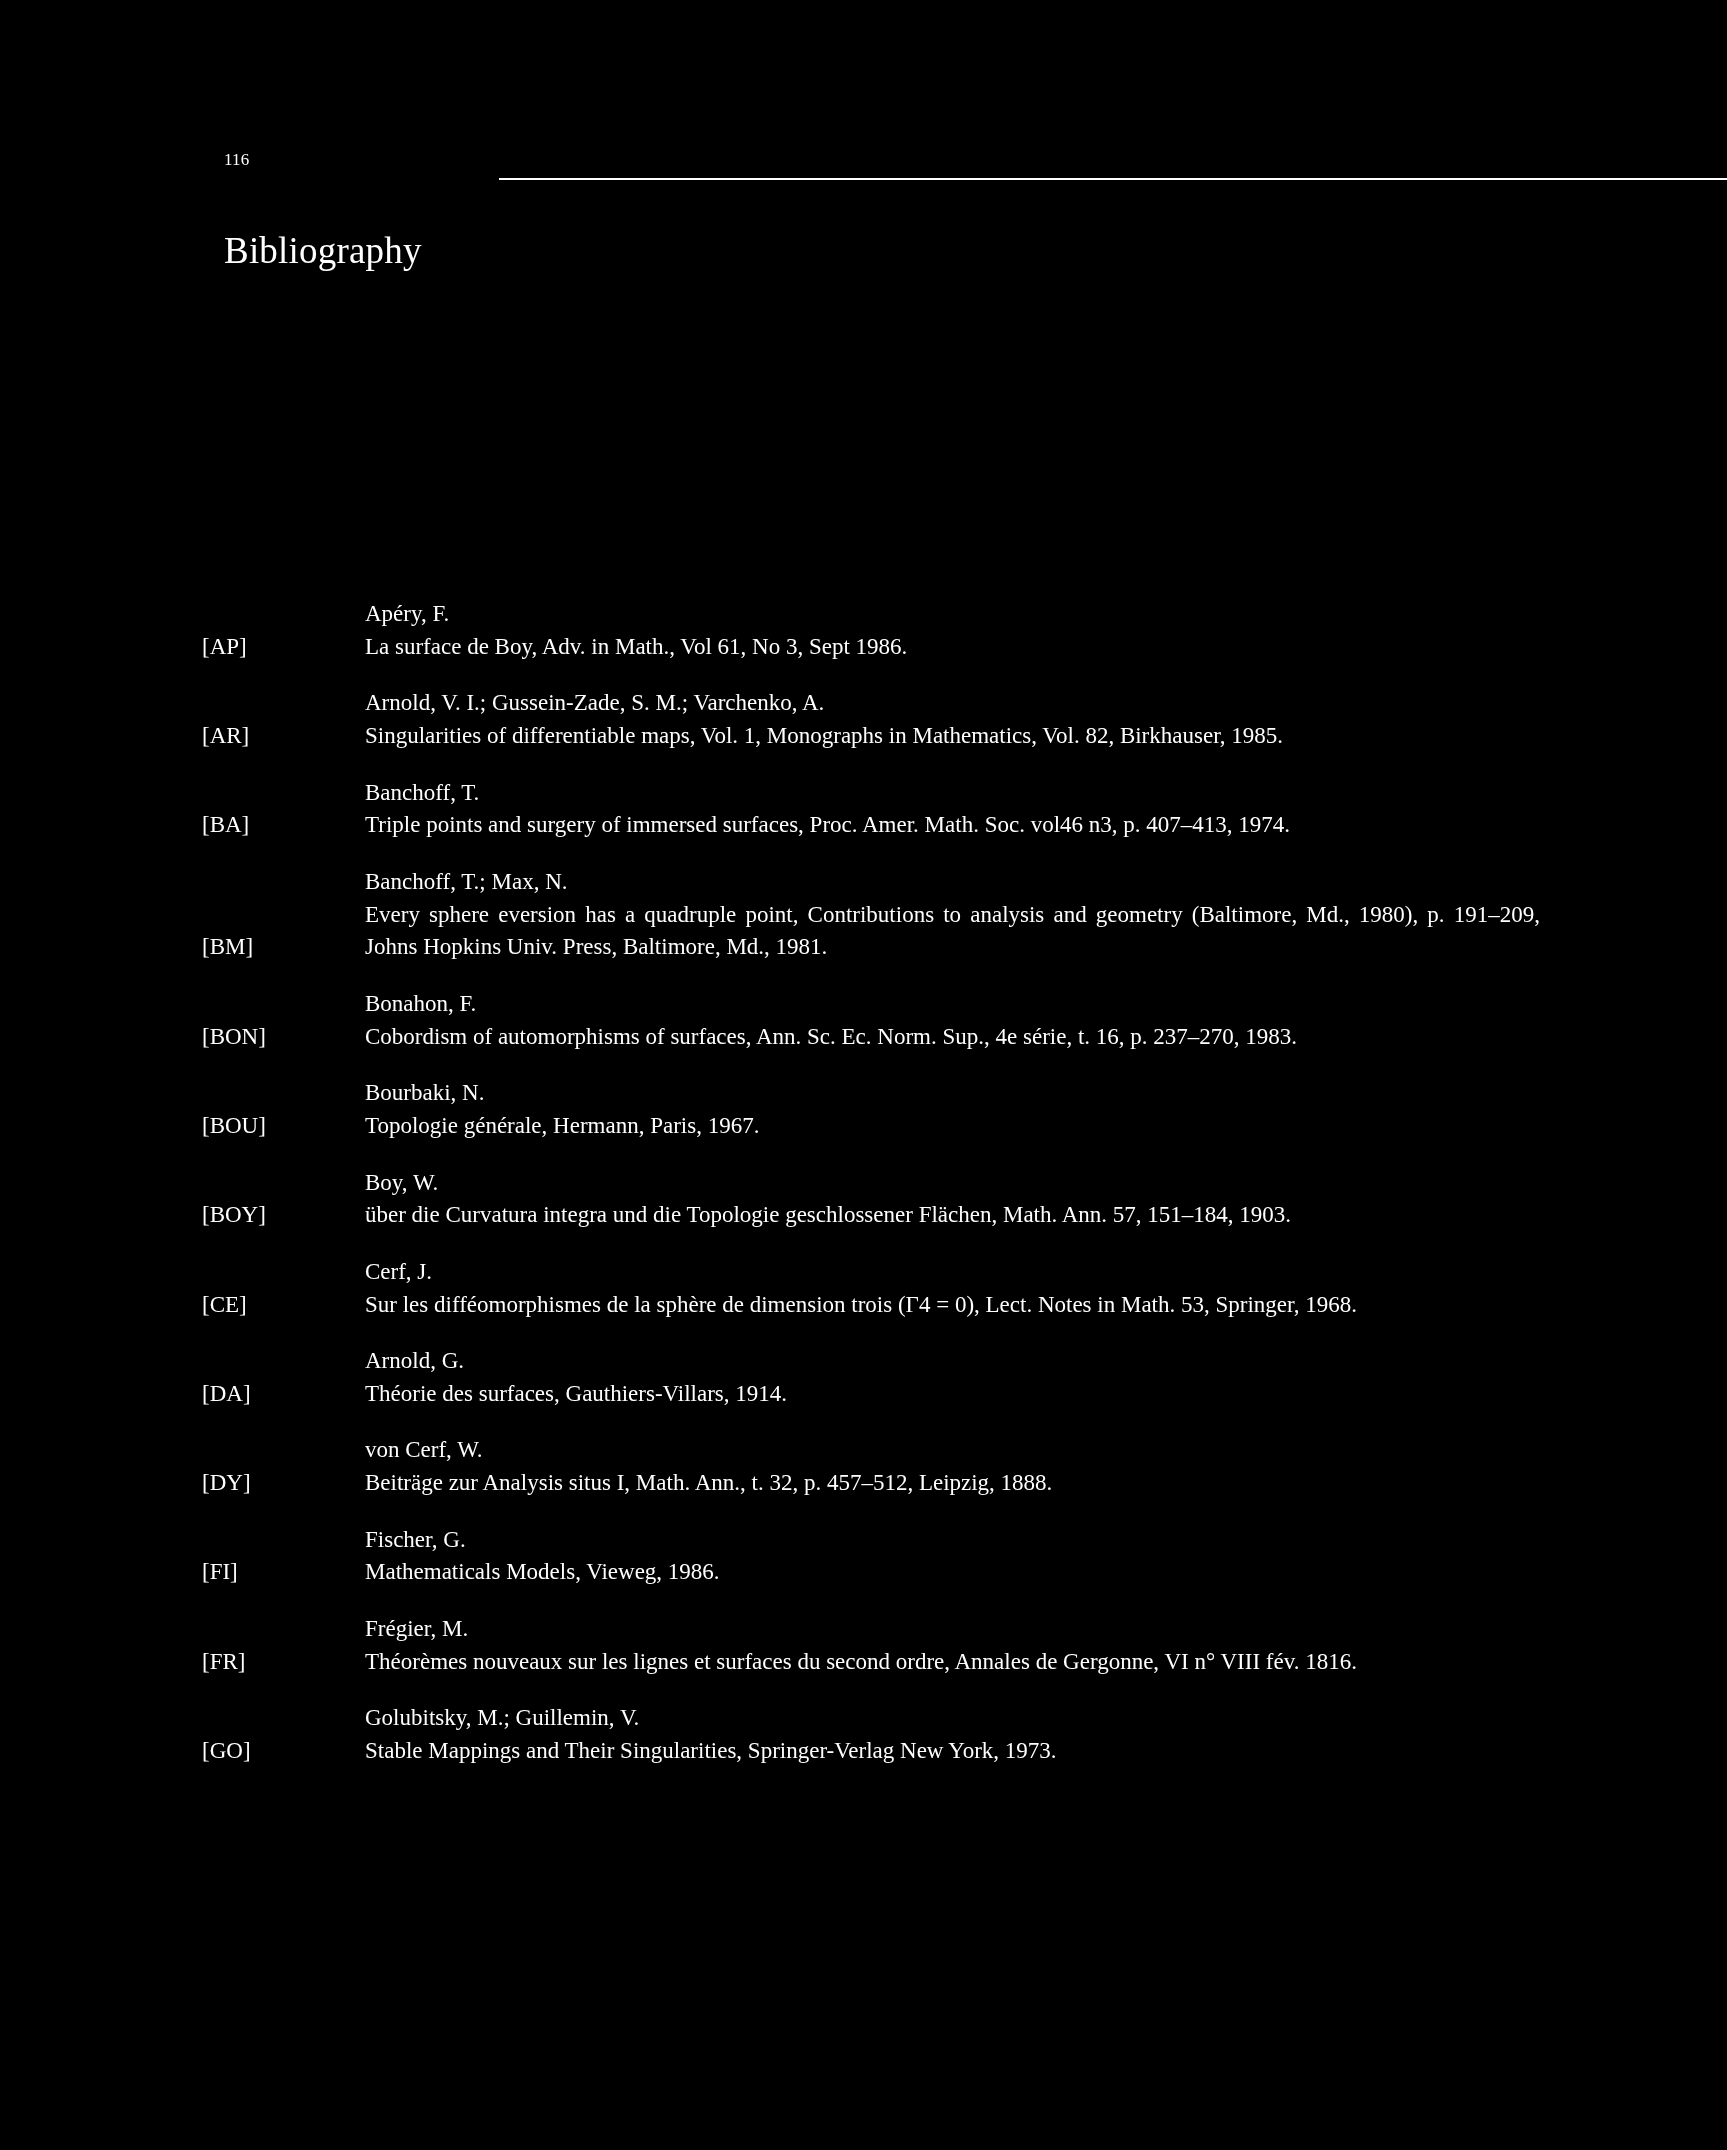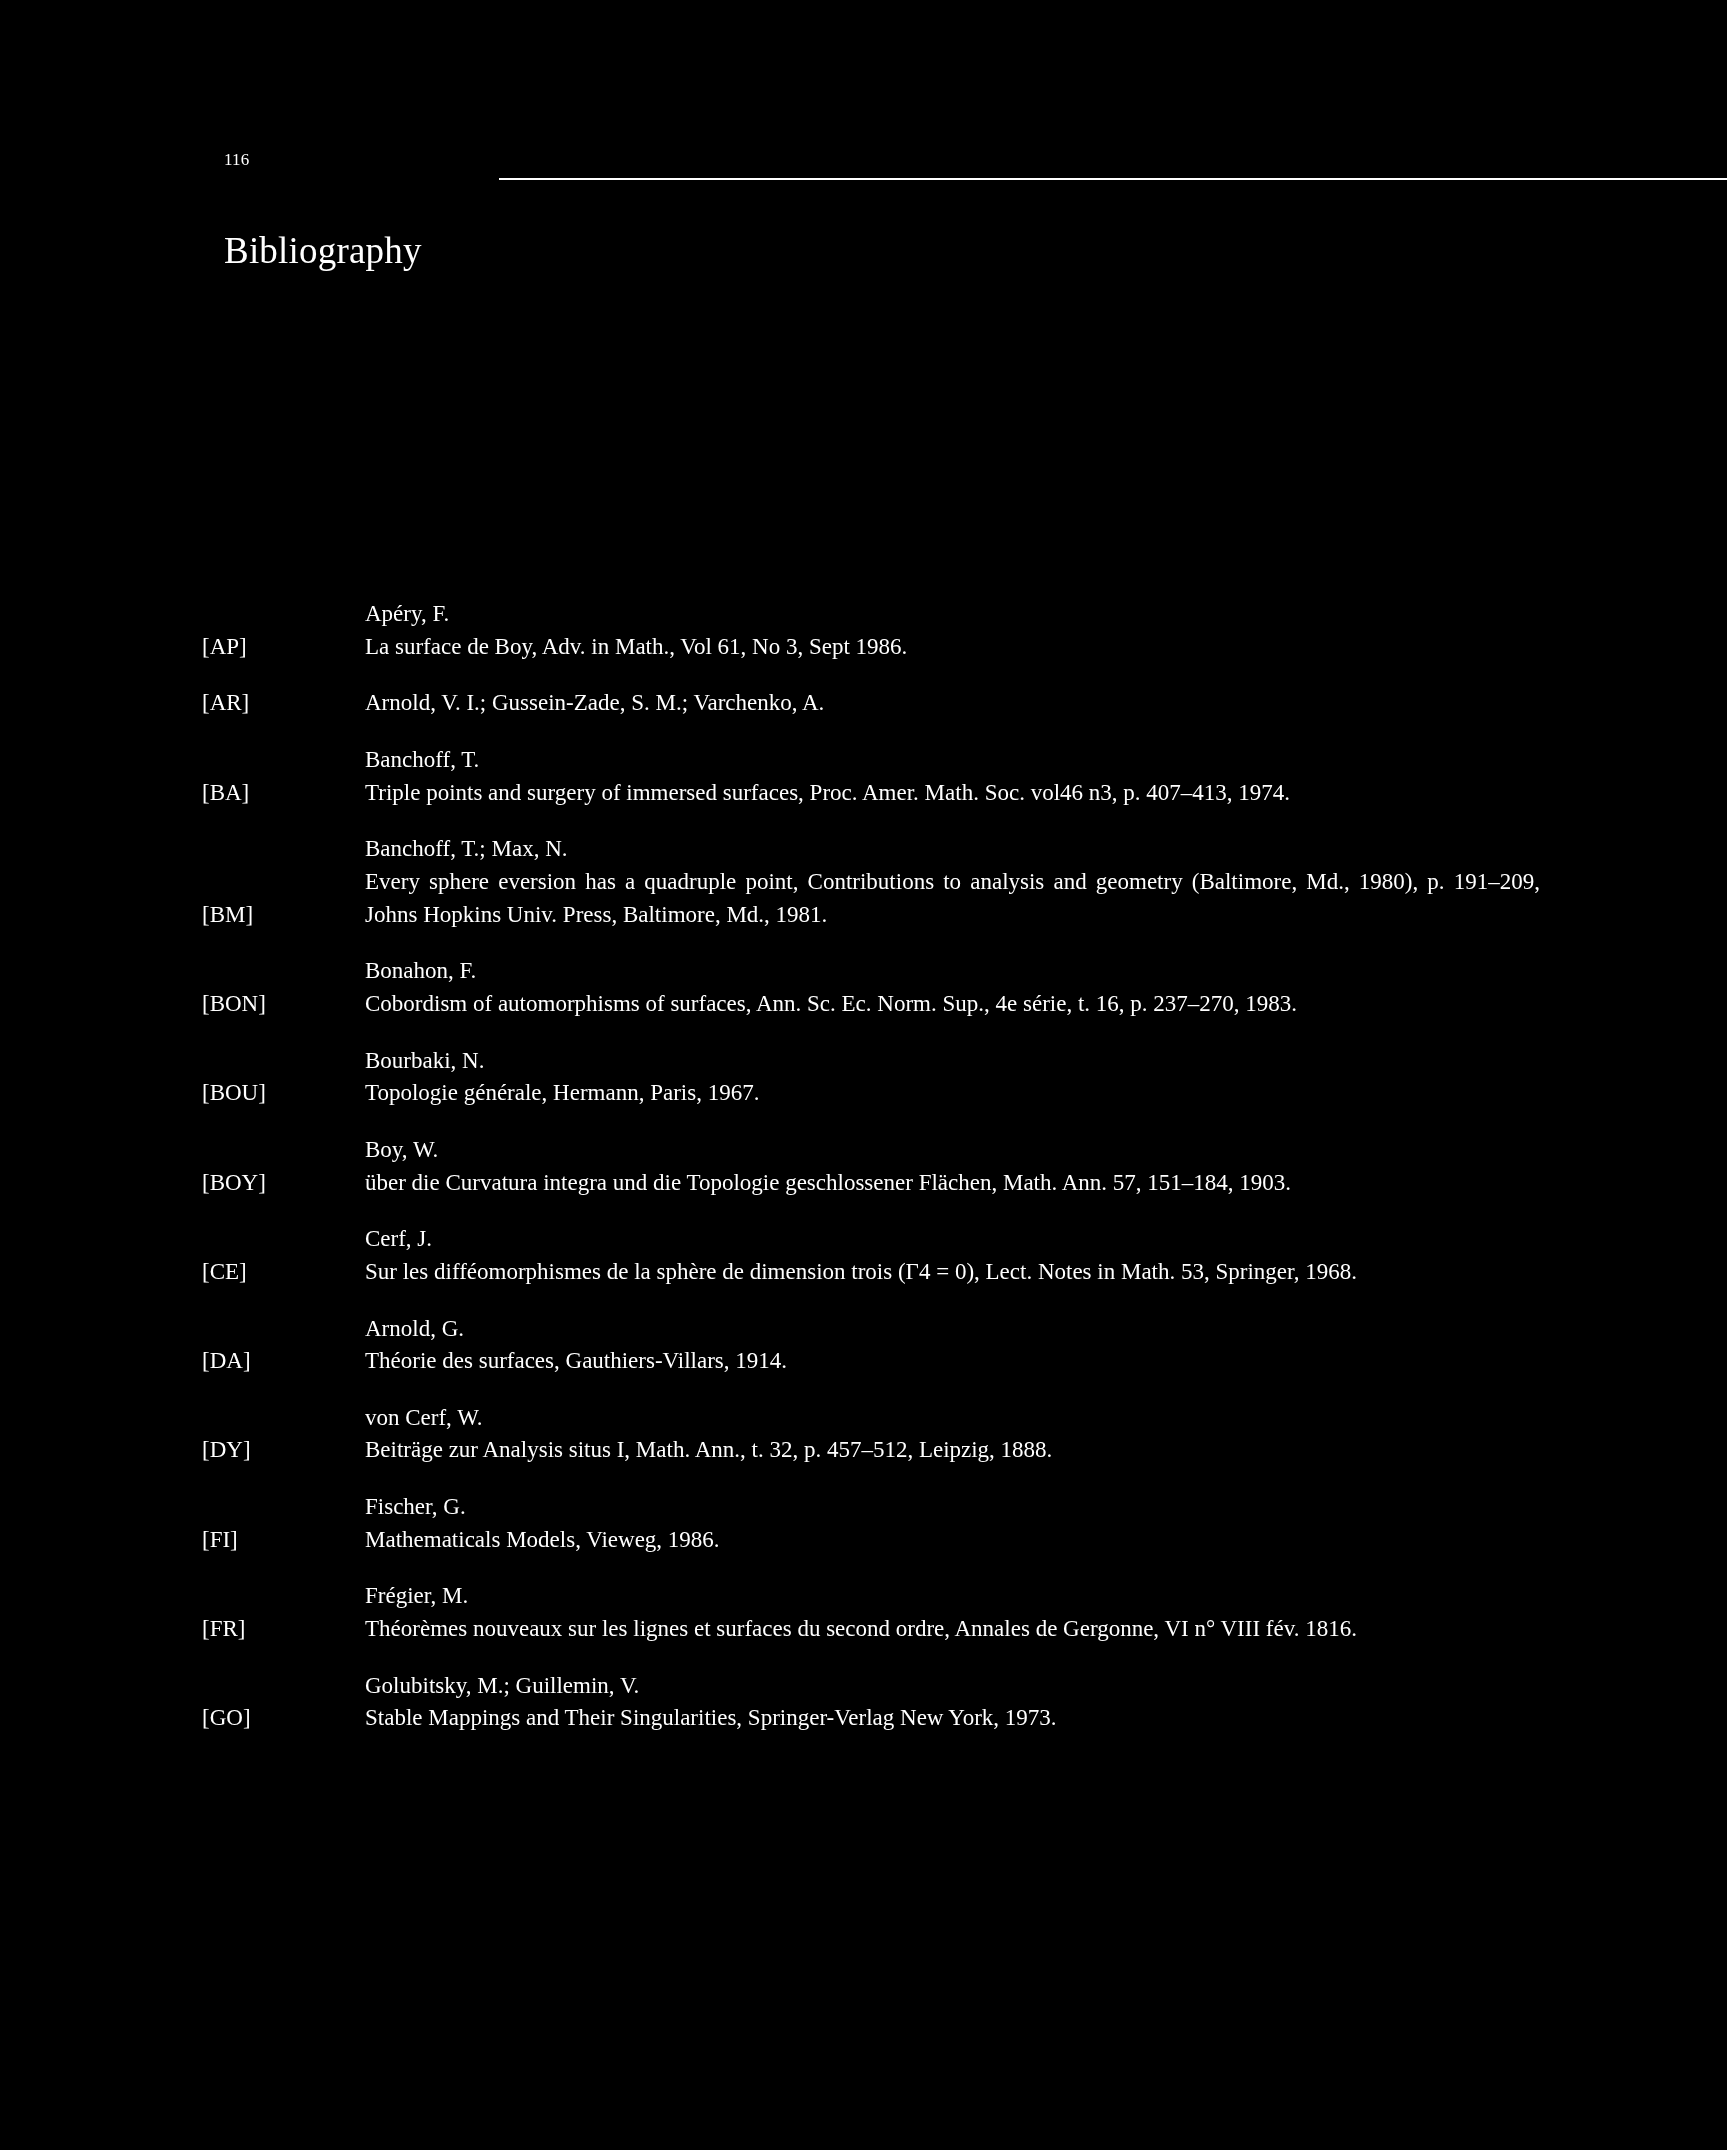--- a/index.html
+++ b/index.html
@@ -117,20 +117,21 @@
       <div class="entry-body">
         <span class="authors">Apéry, F.</span>
         <span class="ref">La surface de Boy, Adv. in Math., Vol 61, No 3, Sept 1986.</span>
       </div>
     </div>
 
     <div class="entry">
       <div class="entry-key">[AR]</div>
       <div class="entry-body">
         <span class="authors">Arnold, V. I.; Gussein-Zade, S. M.; Varchenko, A.</span>
+        <span class="ref">Singularities of differentiable maps, Vol. 1, Monographs in Mathematics, Vol. 82, Birkhauser, 1985.</span>
       </div>
     </div>
 
     <div class="entry">
       <div class="entry-key">[BA]</div>
       <div class="entry-body">
         <span class="authors">Banchoff, T.</span>
         <span class="ref">Triple points and surgery of immersed surfaces, Proc. Amer. Math. Soc. vol46 n3, p. 407–413, 1974.</span>
       </div>
     </div>

